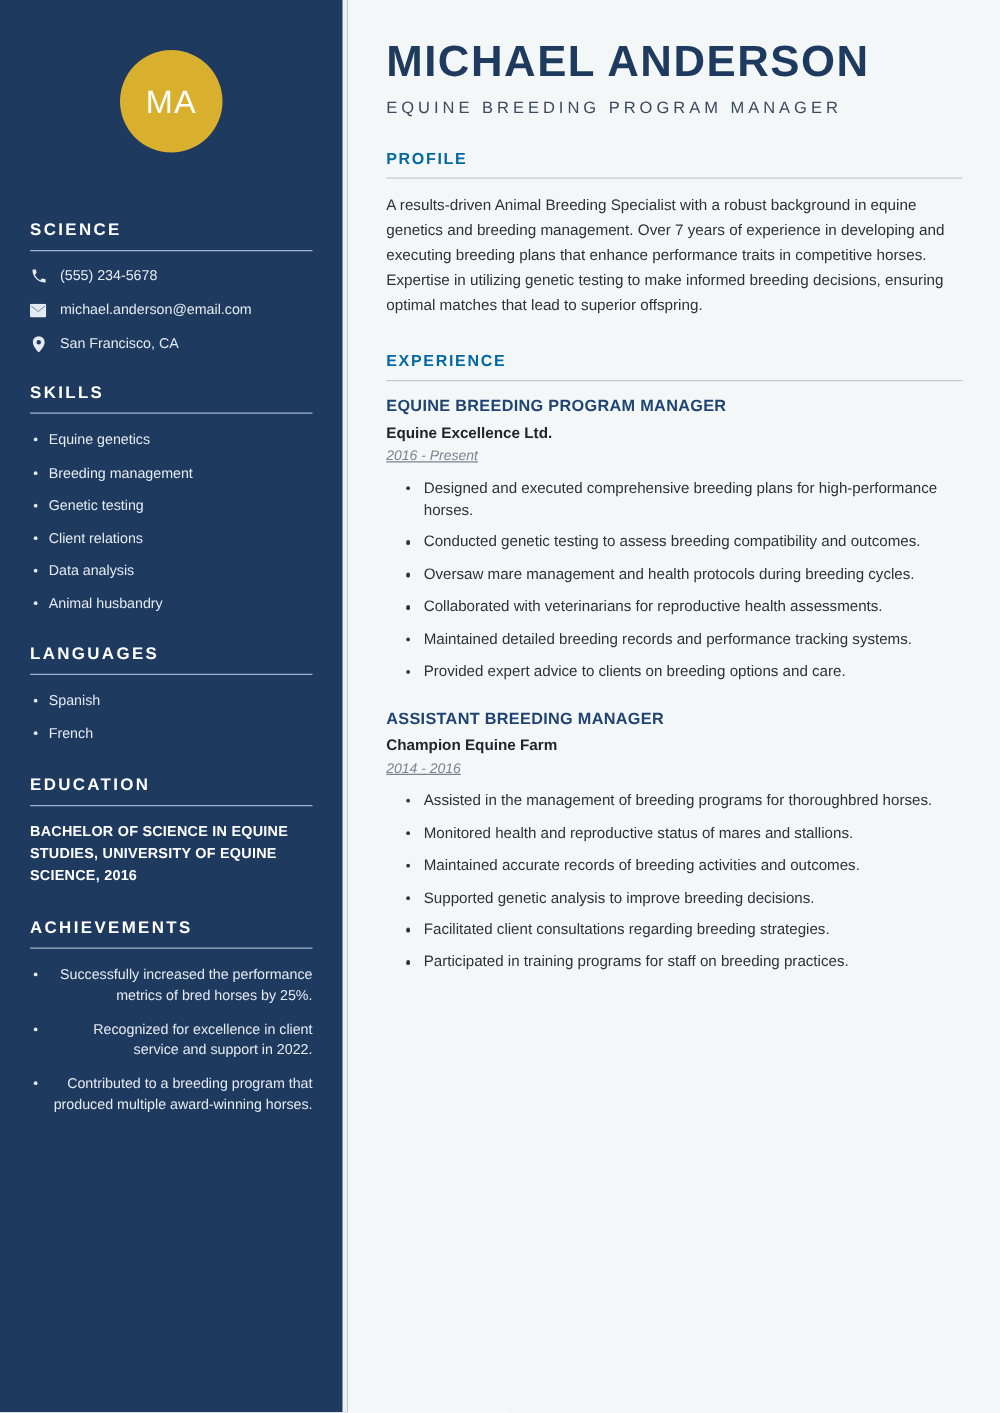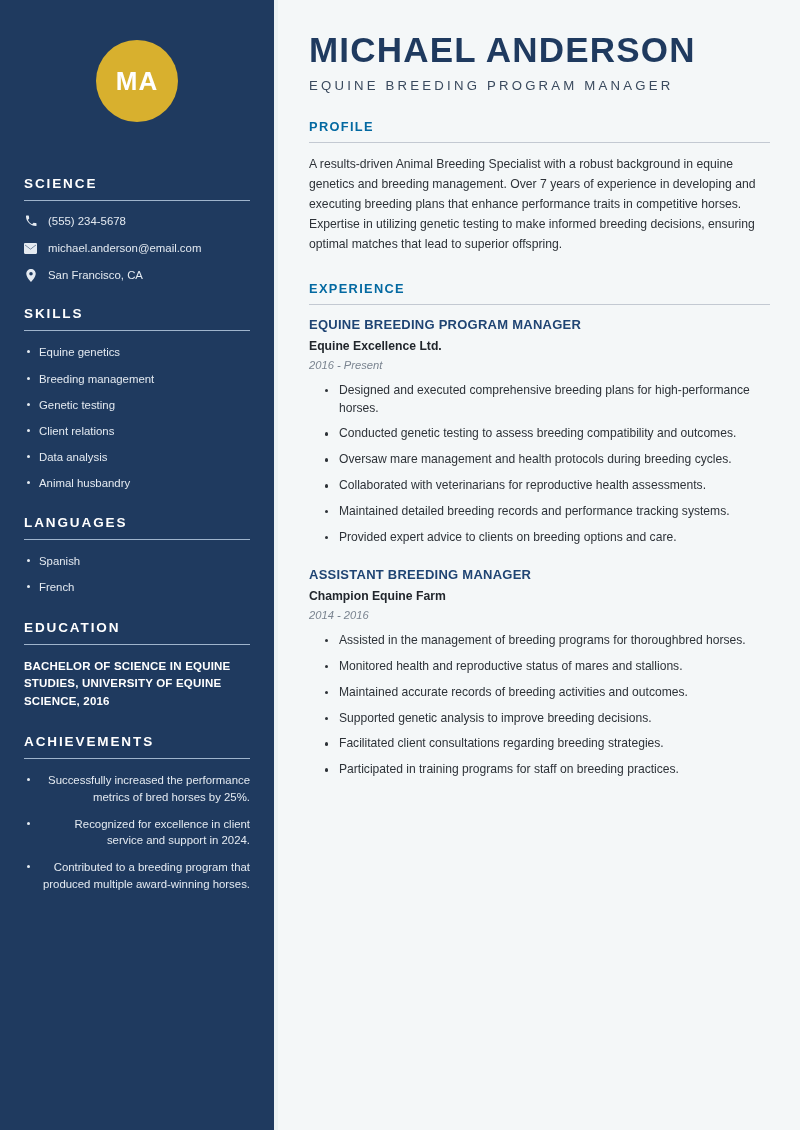--- a/index.html
+++ b/index.html
@@ -39,21 +39,21 @@
   .avatar {
     width: 82px;
     height: 82px;
     border-radius: 50%;
     background: #D8B02E;
     color: #ffffff;
     display: flex;
     align-items: center;
     justify-content: center;
     font-size: 26px;
-    font-weight: bold;
+    font-weight: normal;
     letter-spacing: 1px;
   }
 
   .side-section { margin-bottom: 24px; }
 
   .side-heading {
     color: #ffffff;
     font-size: 13.5px;
     font-weight: bold;
     letter-spacing: 1.9px;
@@ -189,20 +189,21 @@
     color: #21262C;
     font-size: 12.2px;
     font-weight: bold;
     margin-bottom: 6px;
   }
   .job-dates {
     color: #7A8490;
     font-size: 11.2px;
     font-style: italic;
     margin-bottom: 11px;
+    text-decoration: underline;
   }
 
   ul.job-bullets { list-style: none; padding-left: 16px; }
   ul.job-bullets li {
     position: relative;
     color: #2D3238;
     font-size: 12.1px;
     line-height: 1.48;
     padding-left: 14px;
     margin-bottom: 8px;
@@ -287,21 +288,21 @@
       <div class="side-heading">EDUCATION</div>
       <div class="side-rule"></div>
       <div class="edu-text">BACHELOR OF SCIENCE IN EQUINE STUDIES, UNIVERSITY OF EQUINE SCIENCE, 2016</div>
     </section>
 
     <section class="side-section">
       <div class="side-heading">ACHIEVEMENTS</div>
       <div class="side-rule"></div>
       <ul class="ach-list">
         <li>Successfully increased the performance metrics of bred horses by 25%.</li>
-        <li>Recognized for excellence in client service and support in 2024.</li>
+        <li>Recognized for excellence in client service and support in 2022.</li>
         <li>Contributed to a breeding program that produced multiple award-winning horses.</li>
       </ul>
     </section>
 
   </aside>
 
   <main class="main">
 
     <h1 class="name">MICHAEL ANDERSON</h1>
     <div class="role">EQUINE BREEDING PROGRAM MANAGER</div>

